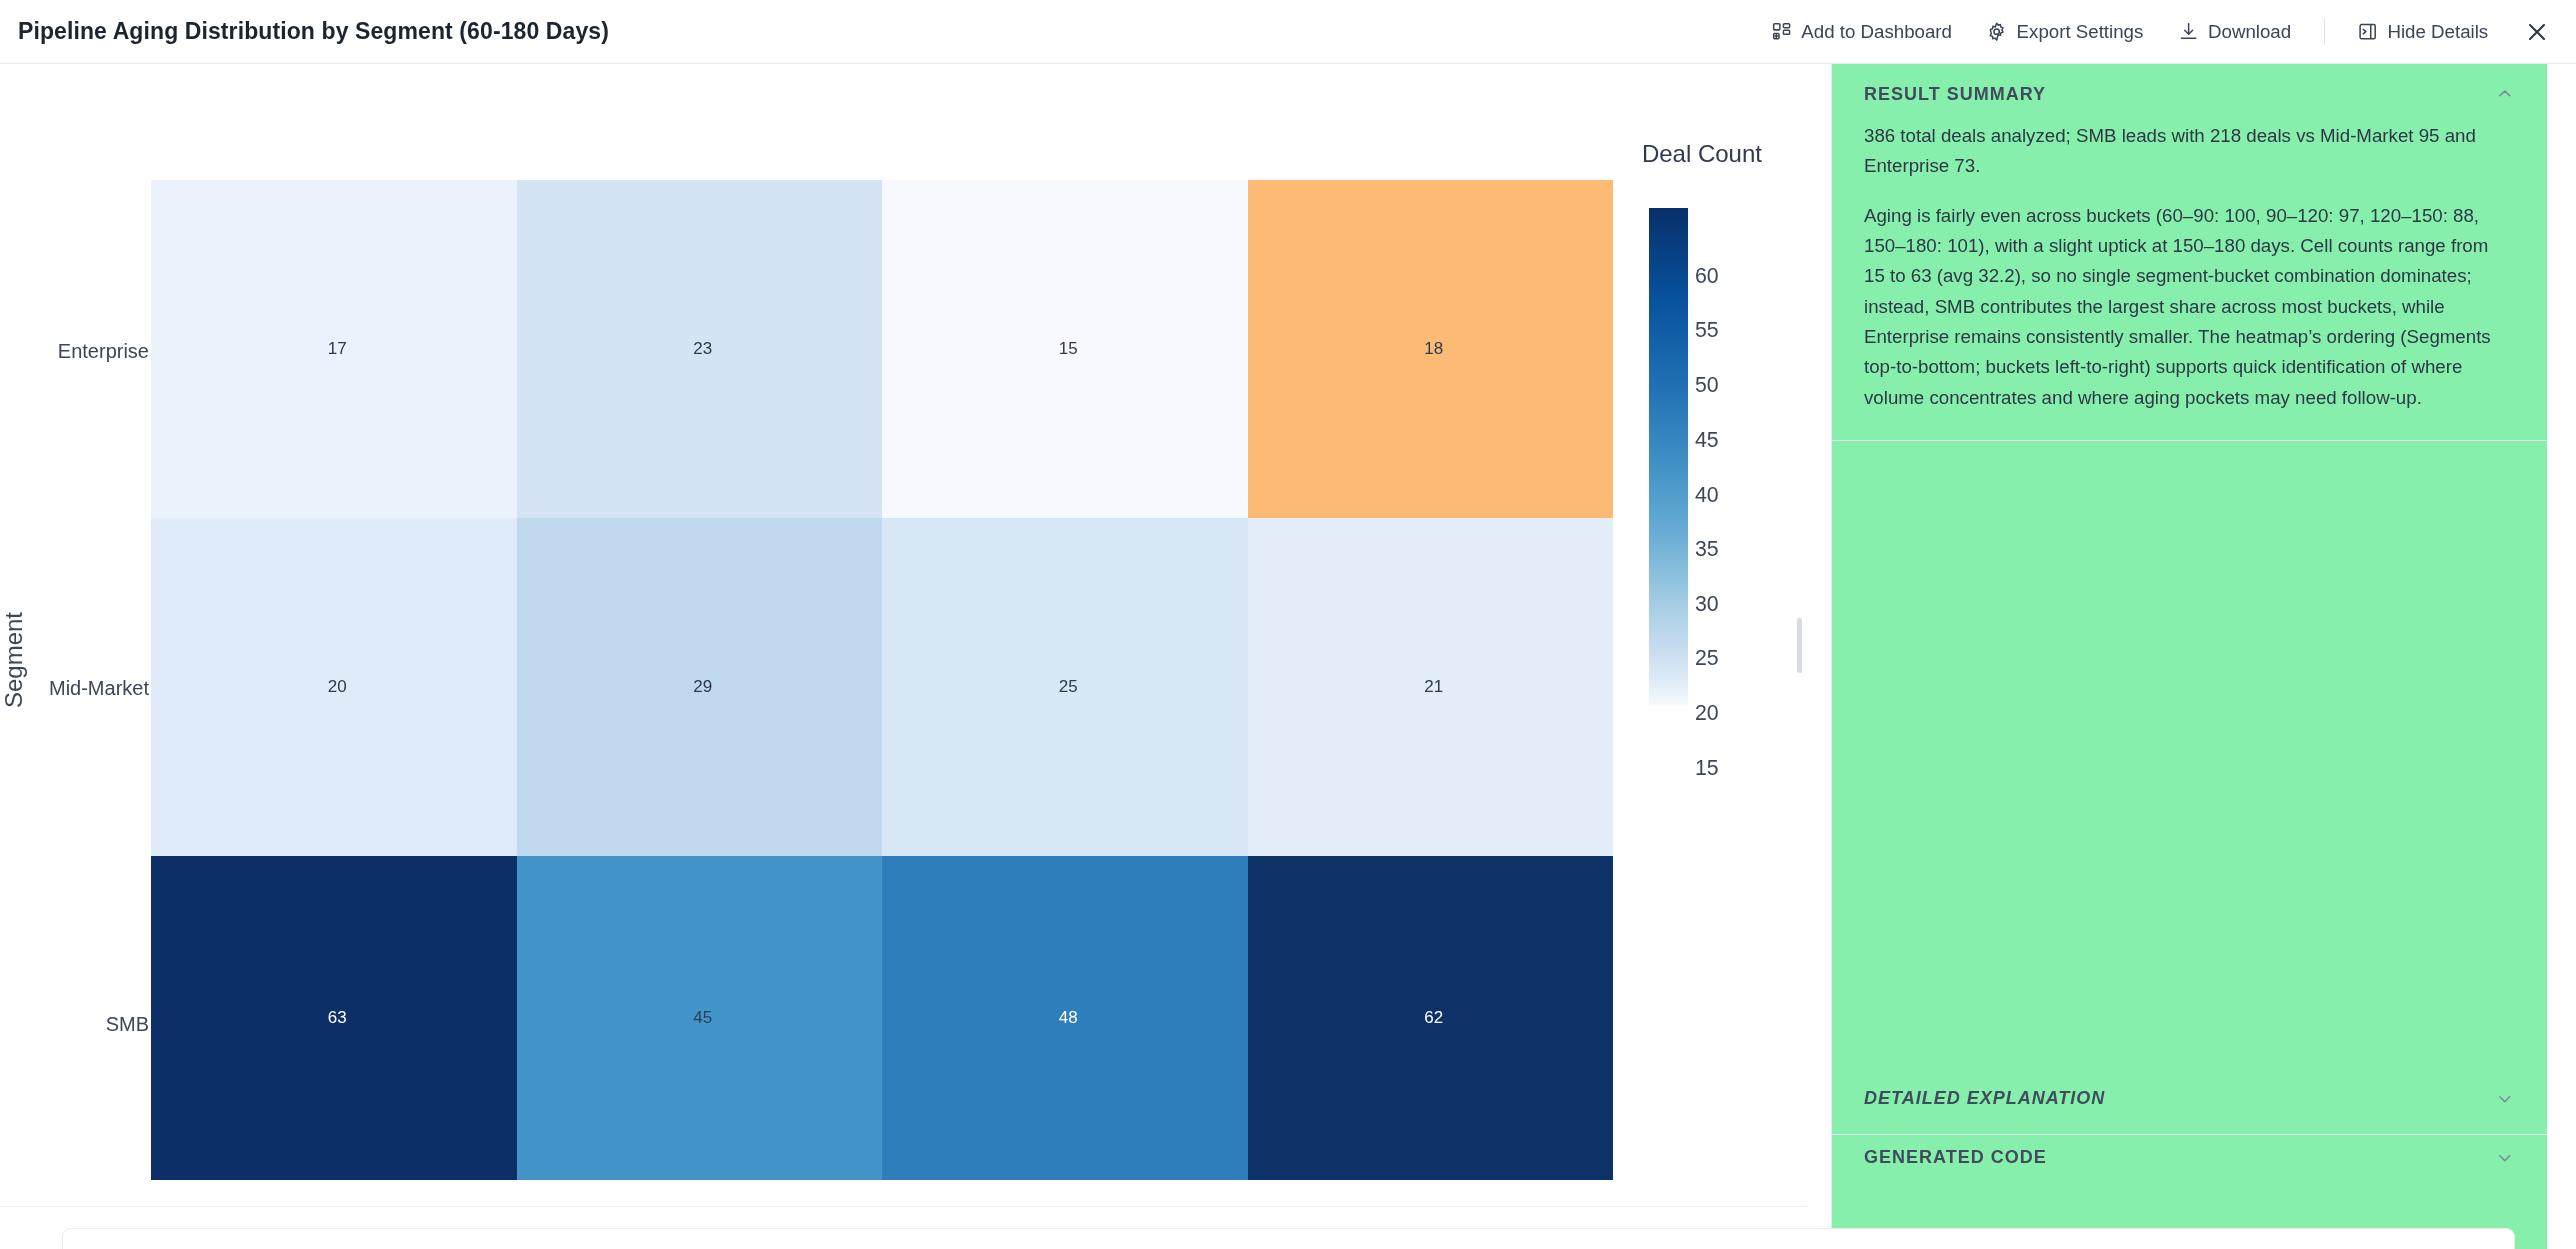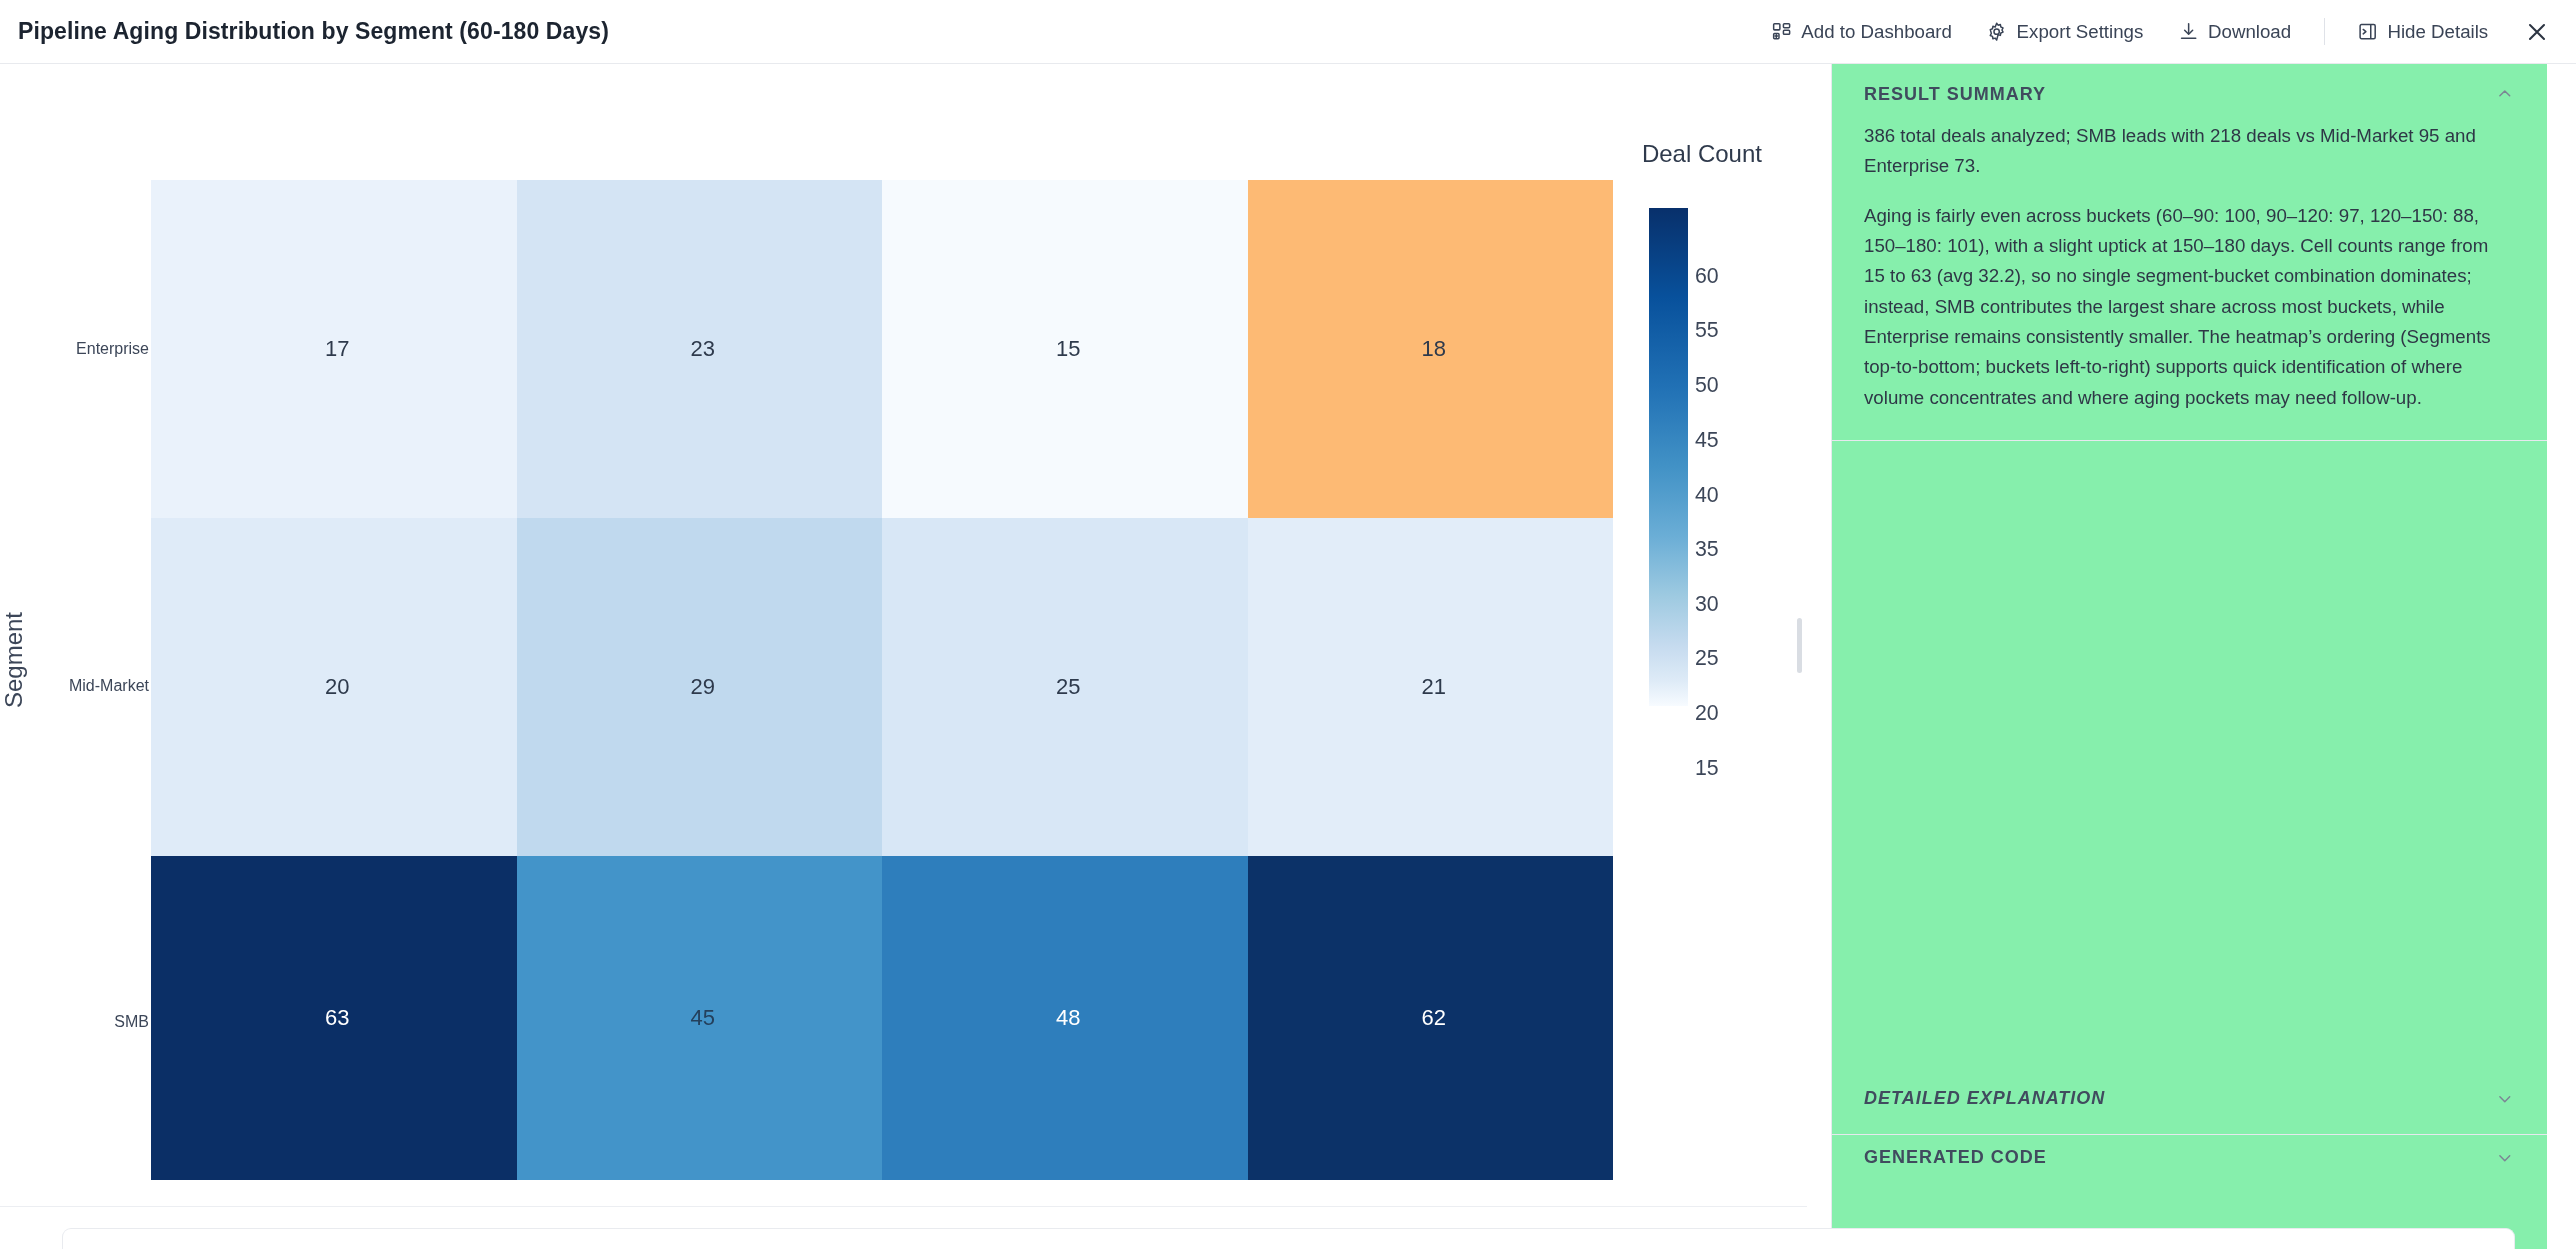--- a/index.html
+++ b/index.html
@@ -78,21 +78,21 @@
     position: absolute;
     left: 151px; top: 1165px;
     width: 1462px; text-align: center;
     font-size: 26px; color: #3c4658;
   }
 
   .ytick {
     position: absolute;
     right: 0; width: 142px;
     text-align: right;
-    font-size: 16px; color: #3c4658;
+    font-size: 20px; color: #3c4658;
     white-space: nowrap;
   }
   .ytick-col { position: absolute; left: 0; top: 0; width: 149px; height: 1142px; }
 
   .xtick {
     position: absolute;
     top: 1143px;
     text-align: center;
     font-size: 22px; color: #3c4658;
     white-space: nowrap;
@@ -101,21 +101,21 @@
   .grid {
     position: absolute;
     left: 151px; top: 116px;
     width: 1462px; height: 1000px;
     display: grid;
     grid-template-columns: repeat(4, 1fr);
     grid-template-rows: 338px 338px 324px;
   }
   .cell {
     display: flex; align-items: center; justify-content: center;
-    font-size: 22px;
+    font-size: 17px;
     padding-left: 7px;
   }
 
   
   .cbar-wrap { position: absolute; left: 1649px; top: 116px; }
   .cbar-title {
     position: absolute; left: -7.1px; top: -40px;
     font-size: 24px; color: #2f3a4c; white-space: nowrap;
   }
   .cbar {

